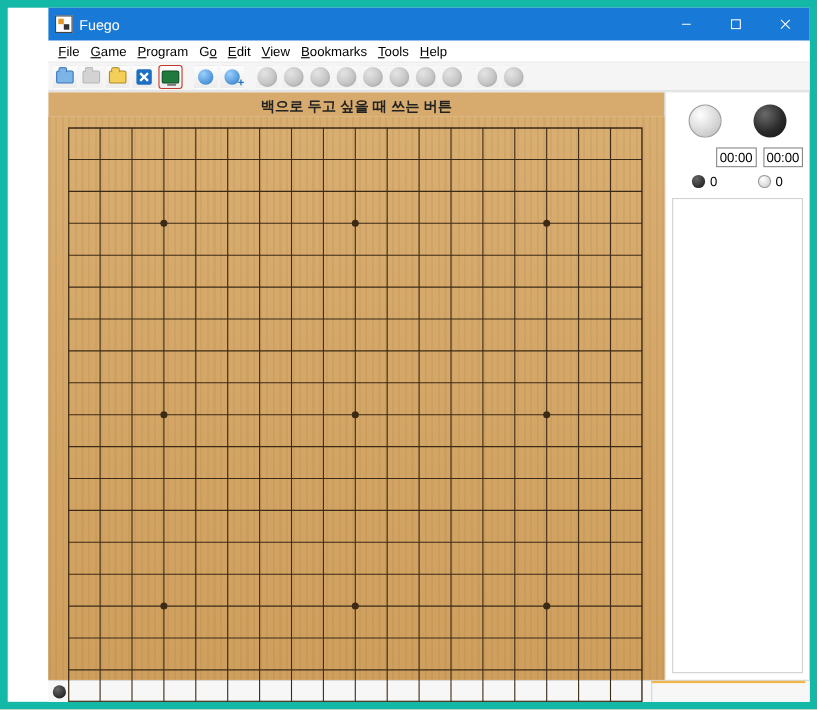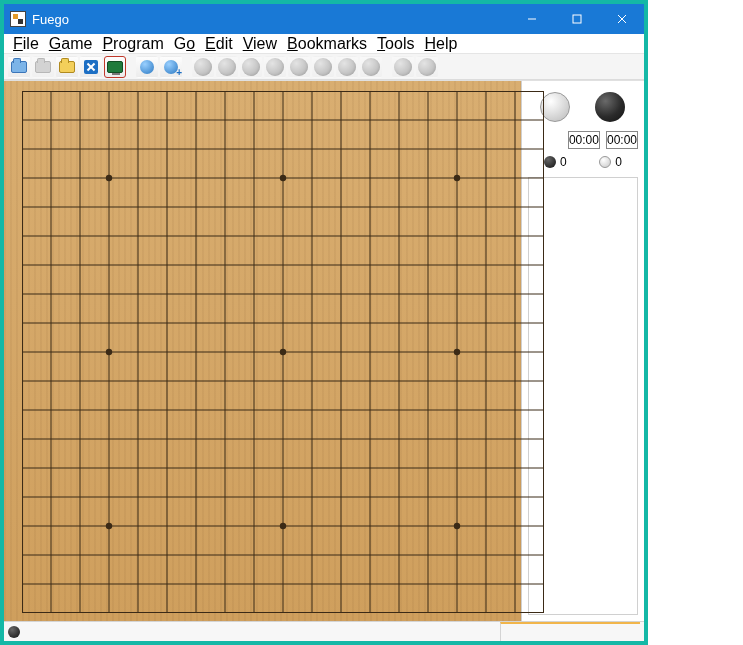--- a/index.html
+++ b/index.html
@@ -1,27 +1,27 @@
 <!DOCTYPE html>
 <html><head>
 <meta charset="utf-8">
 <style>
 * { margin: 0; padding: 0; box-sizing: border-box; font-family: "Segoe UI", Tahoma, sans-serif; }
 html, body { width: 743px; height: 645px; overflow: hidden; }
-.window { width: 648px; height: 645px; border: 4px solid #14b8a6; background: #fff; display: flex; flex-direction: column; }
+.window { width: 743px; height: 645px; border: 7px solid #14b8a6; background: #fff; display: flex; flex-direction: column; padding-left: 37px; }
 .titlebar { height: 30px; background: #1979d6; color: #fff; display: flex; align-items: center; padding-left: 6px; }
 .titlebar .app-icon { width: 16px; height: 16px; margin-right: 6px; position: relative; background: #fff; border: 1px solid #444; }
 .titlebar .app-icon::before { content: ""; position: absolute; left: 2px; top: 2px; width: 5px; height: 5px; background: #e39a28; }
 .titlebar .app-icon::after { content: ""; position: absolute; right: 2px; bottom: 2px; width: 5px; height: 5px; background: #333; }
 .titlebar .title { font-size: 13px; }
 .titlebar .spacer { flex: 1; }
 .win-controls { display: flex; }
 .win-btn { width: 45px; height: 30px; display: flex; align-items: center; justify-content: center; color: #fff; font-size: 12px; }
 .win-btn svg { stroke: #fff; }
-.menubar { height: 20px; background: #fff; display: flex; align-items: center; padding: 0 4px; font-size: 16px; color: #000; border-bottom: 1px solid #e5e5e5; }
+.menubar { height: 20px; background: #fff; display: flex; align-items: center; padding: 0 4px; font-size: 12px; color: #000; border-bottom: 1px solid #e5e5e5; }
 .menubar .menu-item { padding: 1px 5px; }
 .menubar .menu-item .ul { text-decoration: underline; }
 .toolbar { height: 26px; background: #f5f5f5; display: flex; align-items: center; padding: 0 4px; gap: 2px; border-bottom: 1px solid #dcdcdc; }
 .tb-btn { width: 22px; height: 22px; border: 1px solid transparent; border-radius: 3px; display: flex; align-items: center; justify-content: center; background: linear-gradient(#fdfdfd,#ececec); }
 .tb-btn.selected { border: 1px solid #c0392b; }
 .tb-sep { width: 6px; }
 .stone-btn { width: 18px; height: 18px; border-radius: 50%; background: radial-gradient(circle at 35% 30%, #d0d0d0, #8a8a8a 60%, #6d6d6d); box-shadow: inset -1px -1px 2px rgba(0,0,0,.3); }
 
 .content { flex: 1; display: flex; border-top: 1px solid #e0e0e0; min-height: 0; }
 .board-area { width: 560px; display: flex; flex-direction: column; }
@@ -156,20 +156,21 @@
     <div class="tb-btn disabled">
         <div class="stone-btn"></div>
       </div>
     <div class="tb-btn disabled">
         <div class="stone-btn"></div>
       </div>
   </div>
 
   <div class="content">
     <div class="board-area">
+      <div class="board-caption">백으로 두고 싶을 때 쓰는 버튼</div>
       <div class="board-wrap">
         <div class="board-grid">
           <svg viewBox="0 0 522 522" id="board-svg">
               <line x1="0" y1="0.00" x2="522" y2="0.00" stroke="#3b2a16" stroke-width="1"></line>
               <line x1="0.00" y1="0" x2="0.00" y2="522" stroke="#3b2a16" stroke-width="1"></line>
               <line x1="0" y1="29.00" x2="522" y2="29.00" stroke="#3b2a16" stroke-width="1"></line>
               <line x1="29.00" y1="0" x2="29.00" y2="522" stroke="#3b2a16" stroke-width="1"></line>
               <line x1="0" y1="58.00" x2="522" y2="58.00" stroke="#3b2a16" stroke-width="1"></line>
               <line x1="58.00" y1="0" x2="58.00" y2="522" stroke="#3b2a16" stroke-width="1"></line>
               <line x1="0" y1="87.00" x2="522" y2="87.00" stroke="#3b2a16" stroke-width="1"></line>

